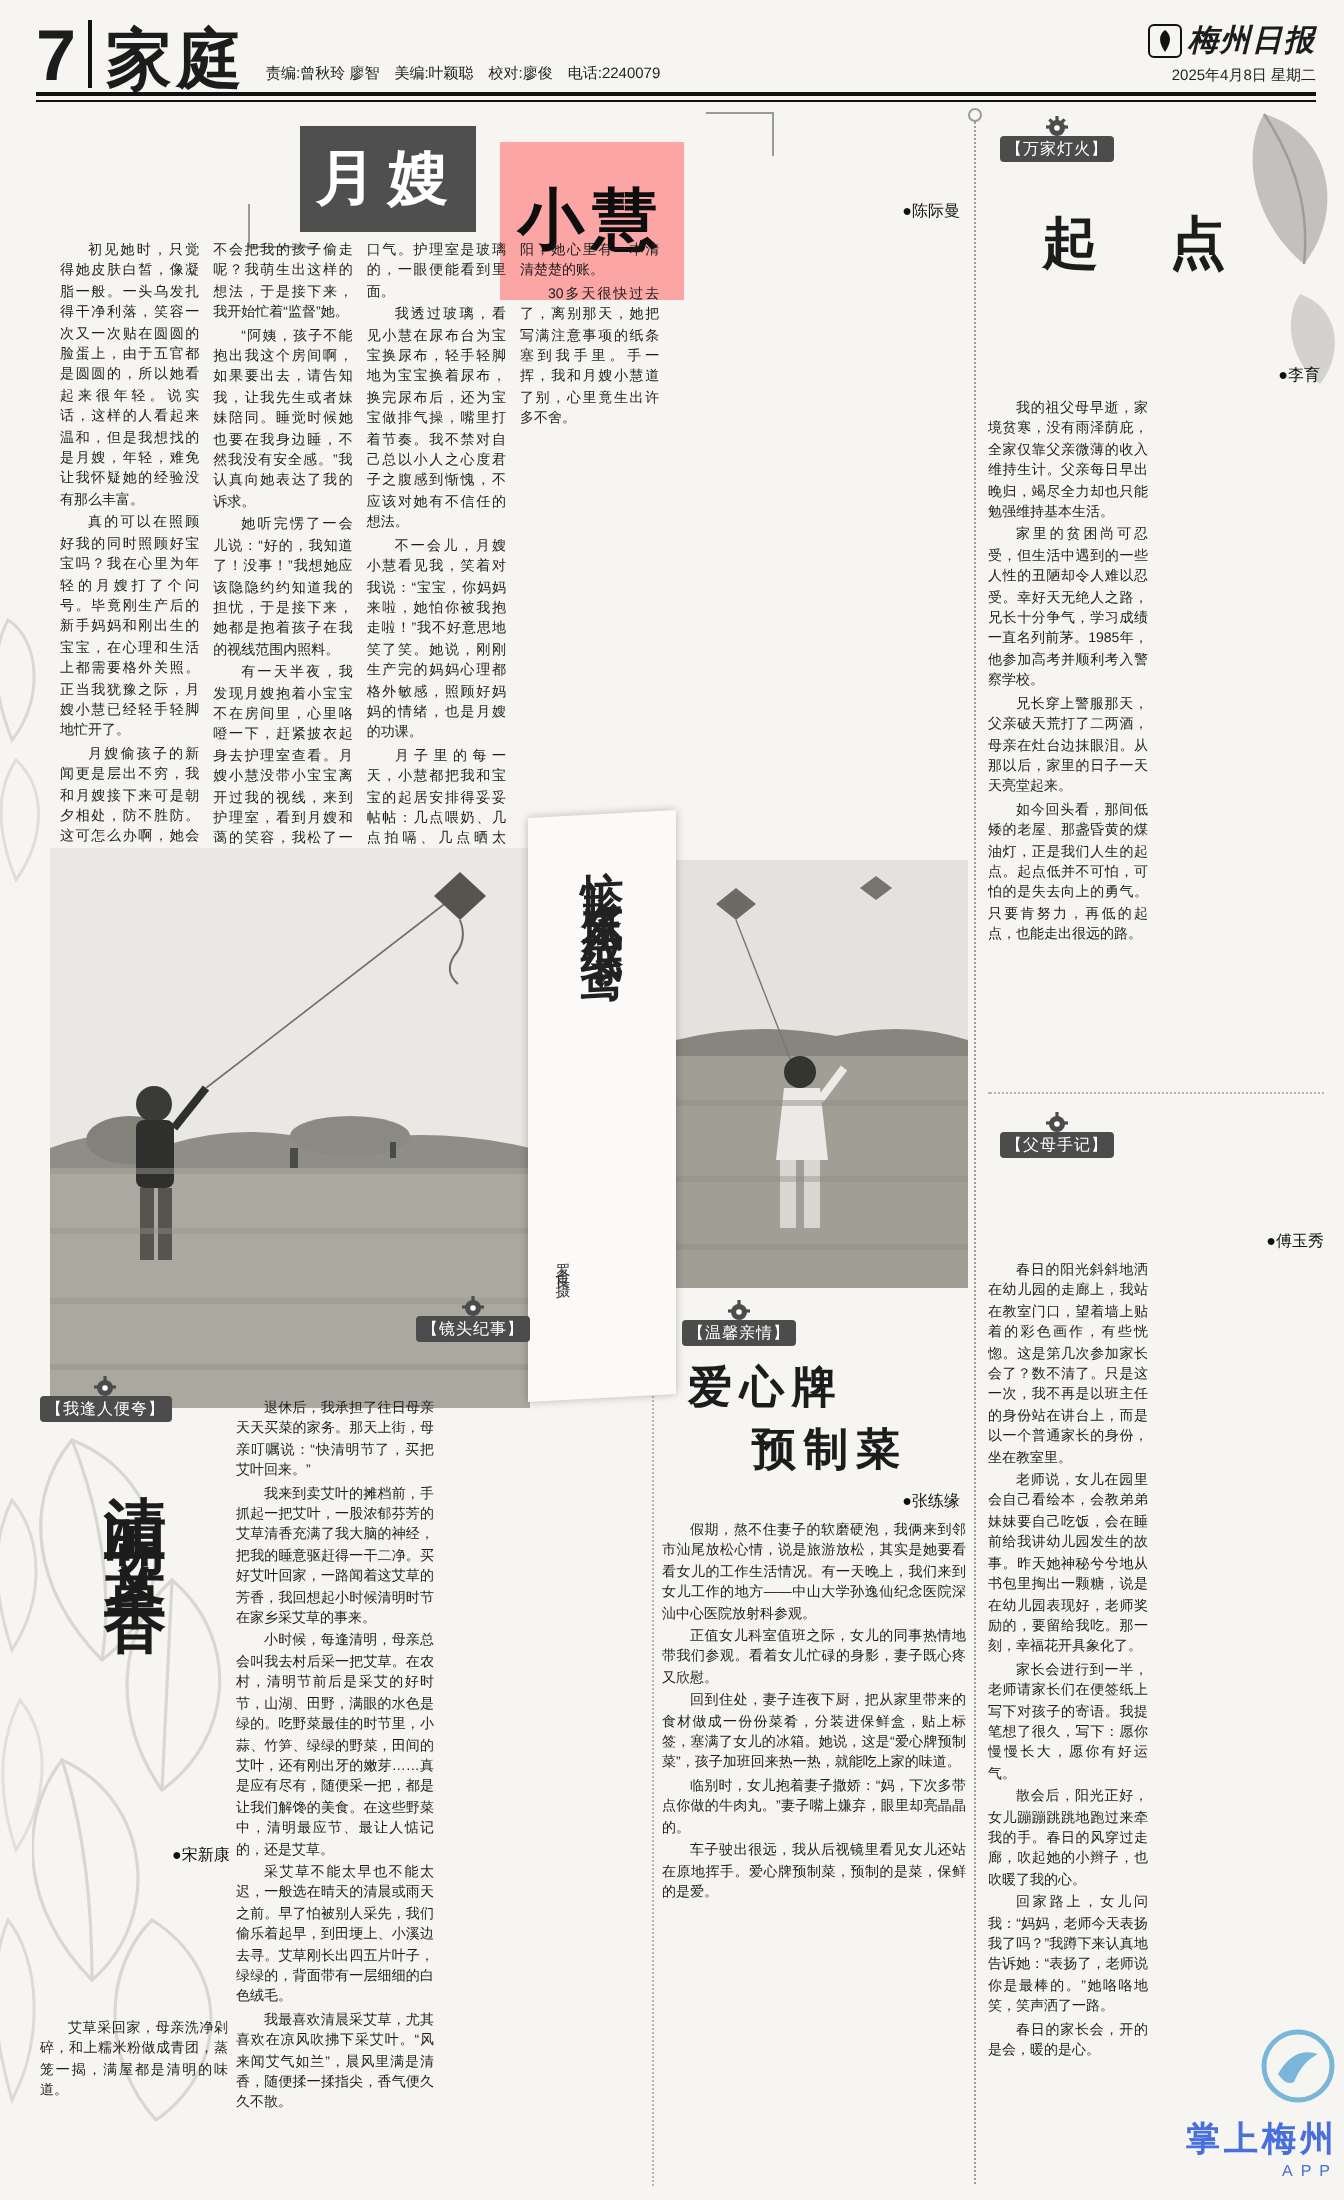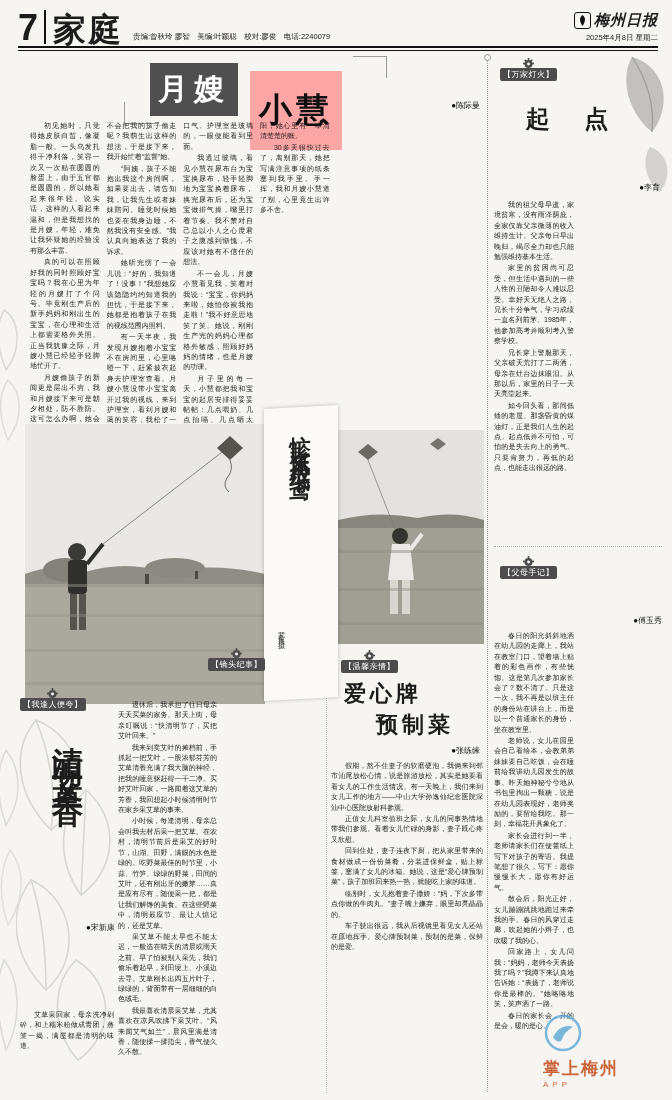--- a/index.html
+++ b/index.html
@@ -55,21 +55,21 @@
   .vdiv  { position:absolute; border-left:1px dotted #9b9b9b; }
   .vdiv-main { left:487px; top:60px; height:1032px; }
   .vdiv-sub  { left:326px; top:650px; height:443px; border-left:1px dotted #b5b5b5; }
   .hdiv { position:absolute; left:494px; top:546px; width:168px; border-top:1px dotted #b5b5b5; }
   .div-circle { position:absolute; left:483.5px; top:54px; width:7px; height:7px;
                 border:1px solid #9b9b9b; border-radius:50%; background:#f6f5f2; }
 
   
   .qd-badge { position:absolute; left:500px; top:58px; }
   .qd-title { position:absolute; left:492px; top:103px; width:150px; text-align:center;
-              font-size:24px; font-weight:bold; letter-spacing:14px; text-indent:14px; }
+              font-size:28px; font-weight:bold; letter-spacing:14px; text-indent:14px; }
   .qd-byline { position:absolute; left:560px; top:182px; width:100px; }
   .qd-body { position:absolute; left:494px; top:200px; width:168px; height:340px;
              column-count:2; column-gap:8px; }
 
   
   .pm-badge { position:absolute; left:500px; top:556px; }
   .pm-title { position:absolute; left:492px; top:584px; width:176px; text-align:center;
               font-size:23px; font-weight:bold; letter-spacing:3px; }
   .pm-byline { position:absolute; left:560px; top:615px; width:102px; }
   .pm-body { position:absolute; left:494px; top:631px; width:168px; height:462px;
@@ -103,21 +103,21 @@
               transform:skewY(-3deg); }
   .cap-text { position:absolute; left:22px; top:12px; writing-mode:vertical-rl;
               font-size:21px; font-weight:bold; letter-spacing:7px; color:#222; }
   .cap-credit { position:absolute; left:12px; top:218px; writing-mode:vertical-rl;
                 font-size:7.5px; color:#333; letter-spacing:2px; }
   .ph-badge { position:absolute; left:208px; top:648px; }
 
   
   .leafdeco { position:absolute; opacity:0.85; }
   .watermark { position:absolute; left:543px; top:1013px; width:126px; height:82px;
-               color:#c2410c; opacity:0.8; text-align:left; }
+               color:#1d4ed8; opacity:0.8; text-align:right; }
   .wm-text { font-size:17px; font-weight:bold; letter-spacing:2px;
              font-family:"Liberation Serif","DejaVu Serif",serif; }
   .wm-sub { font-size:8px; letter-spacing:4px; }
 </style>
 </head>
 <body>
 
 <div class="page">
 
   <div class="hdr">

